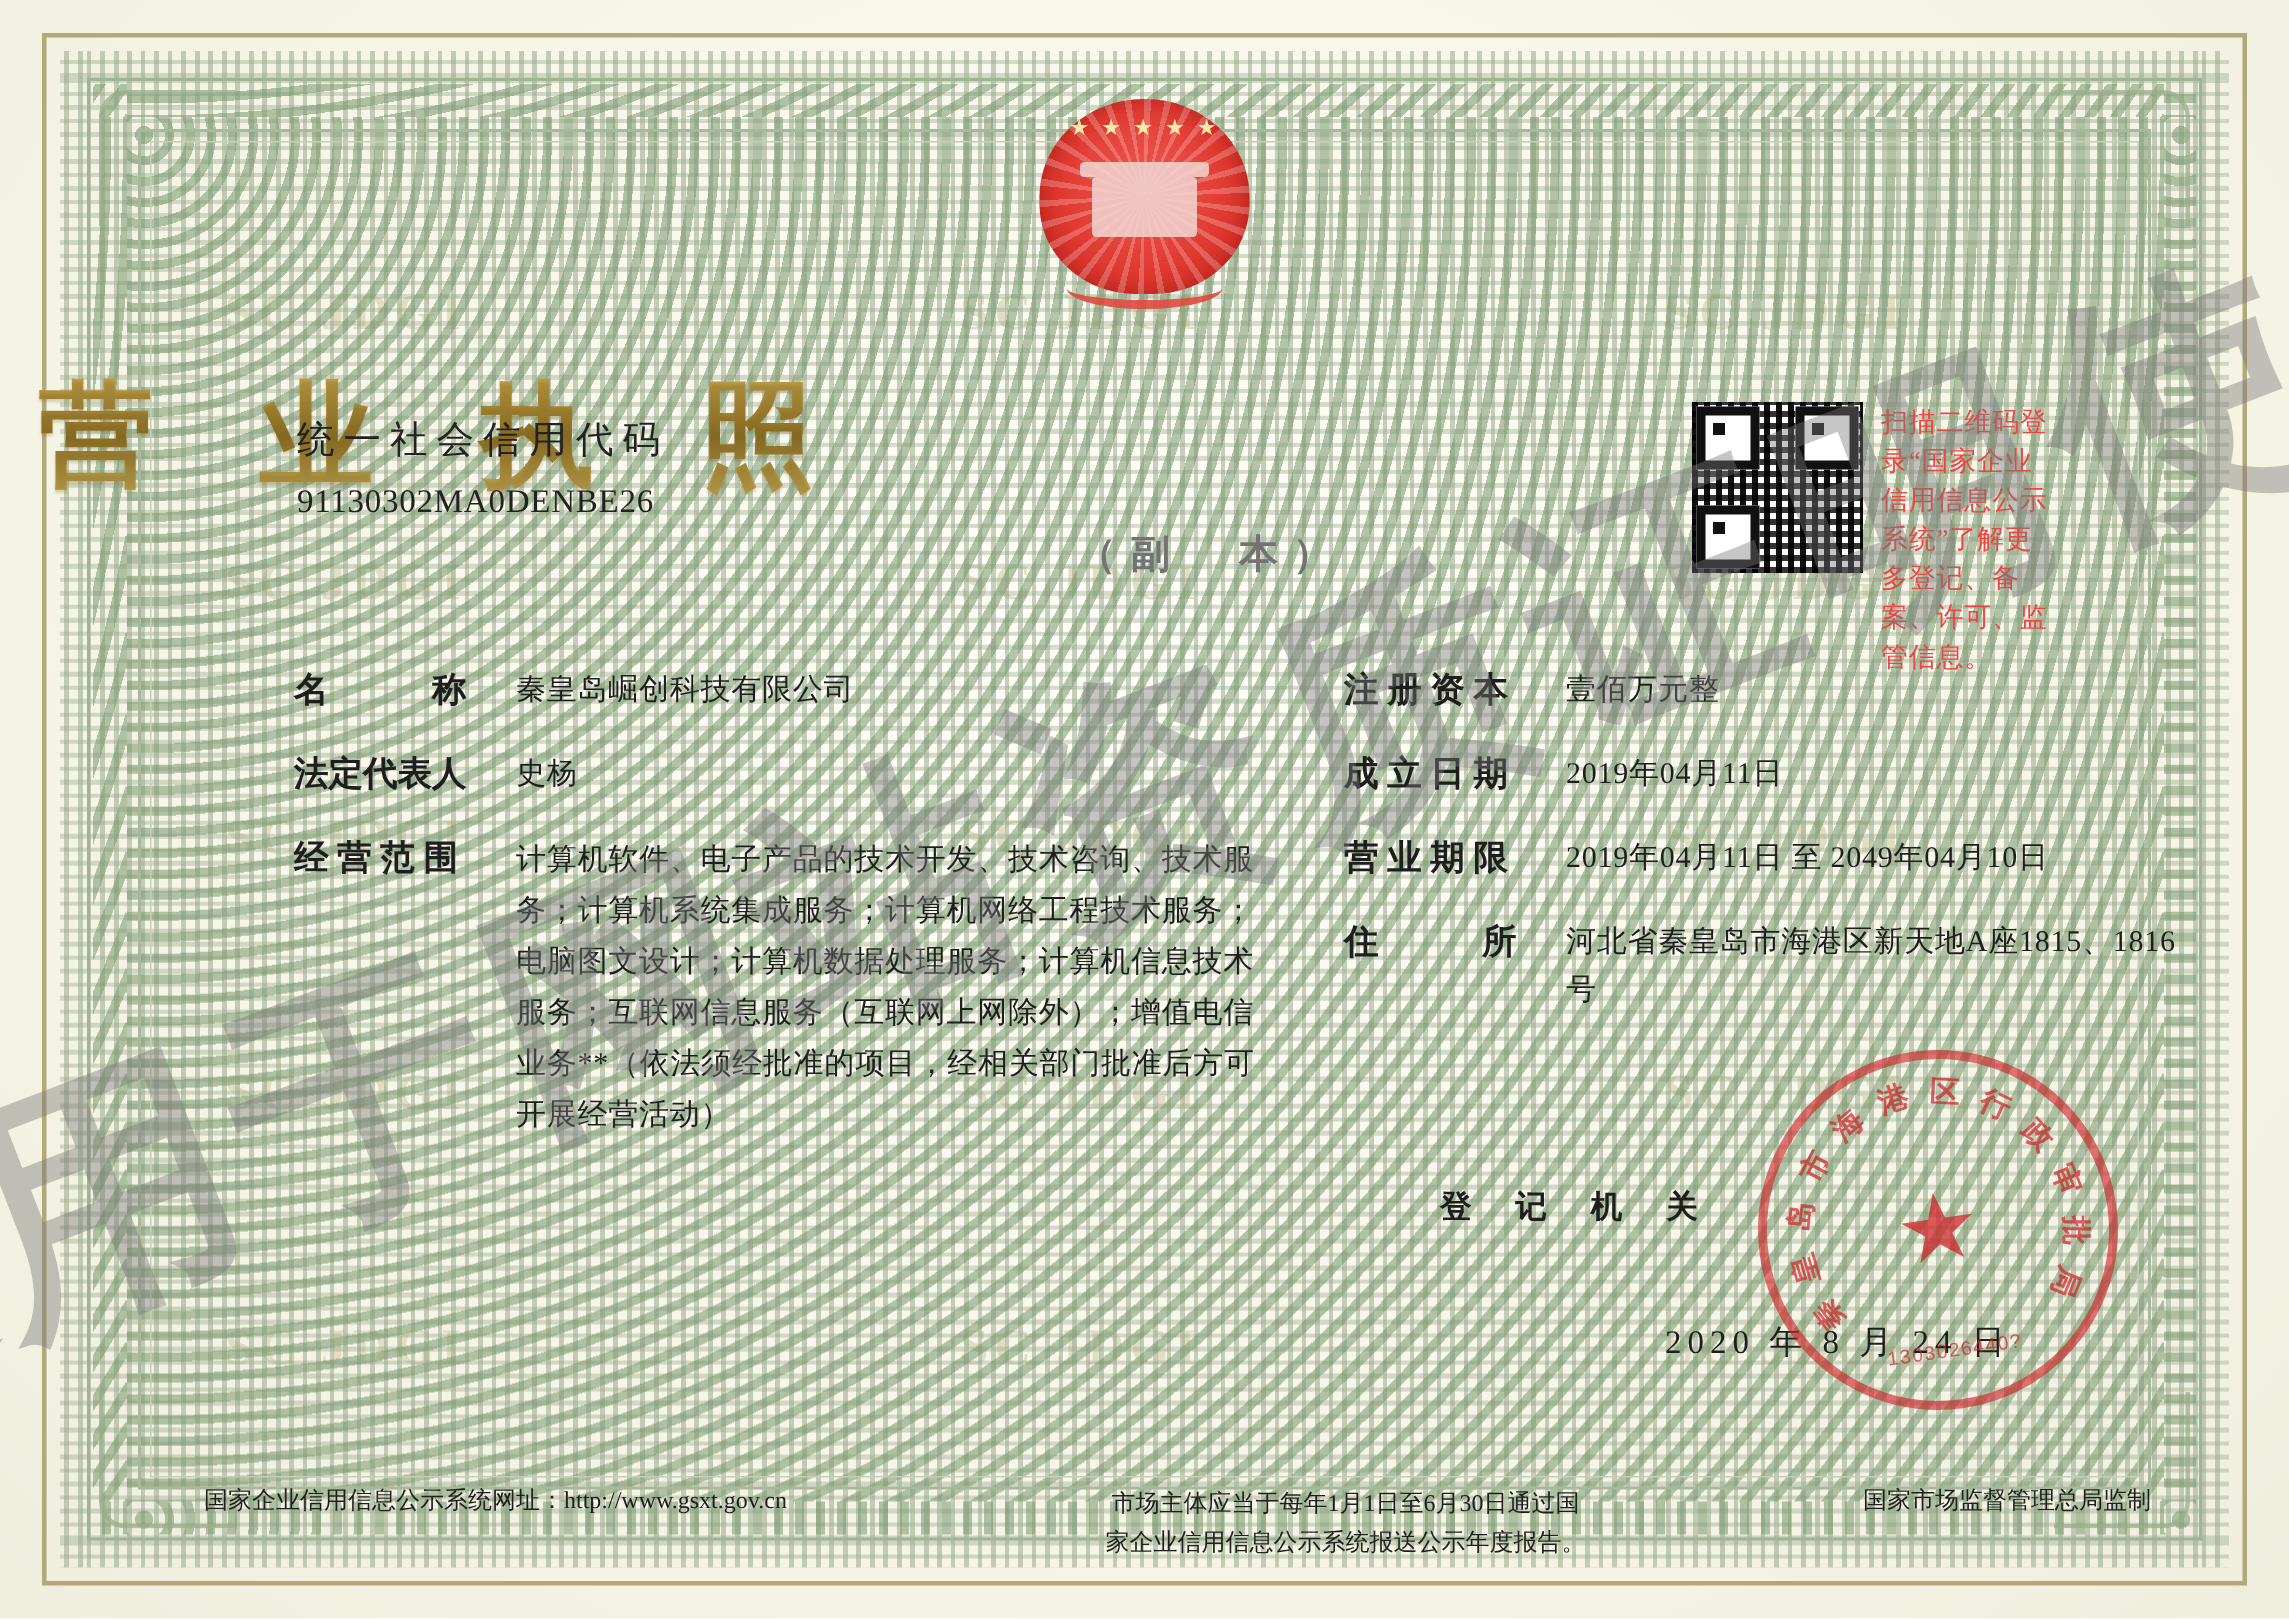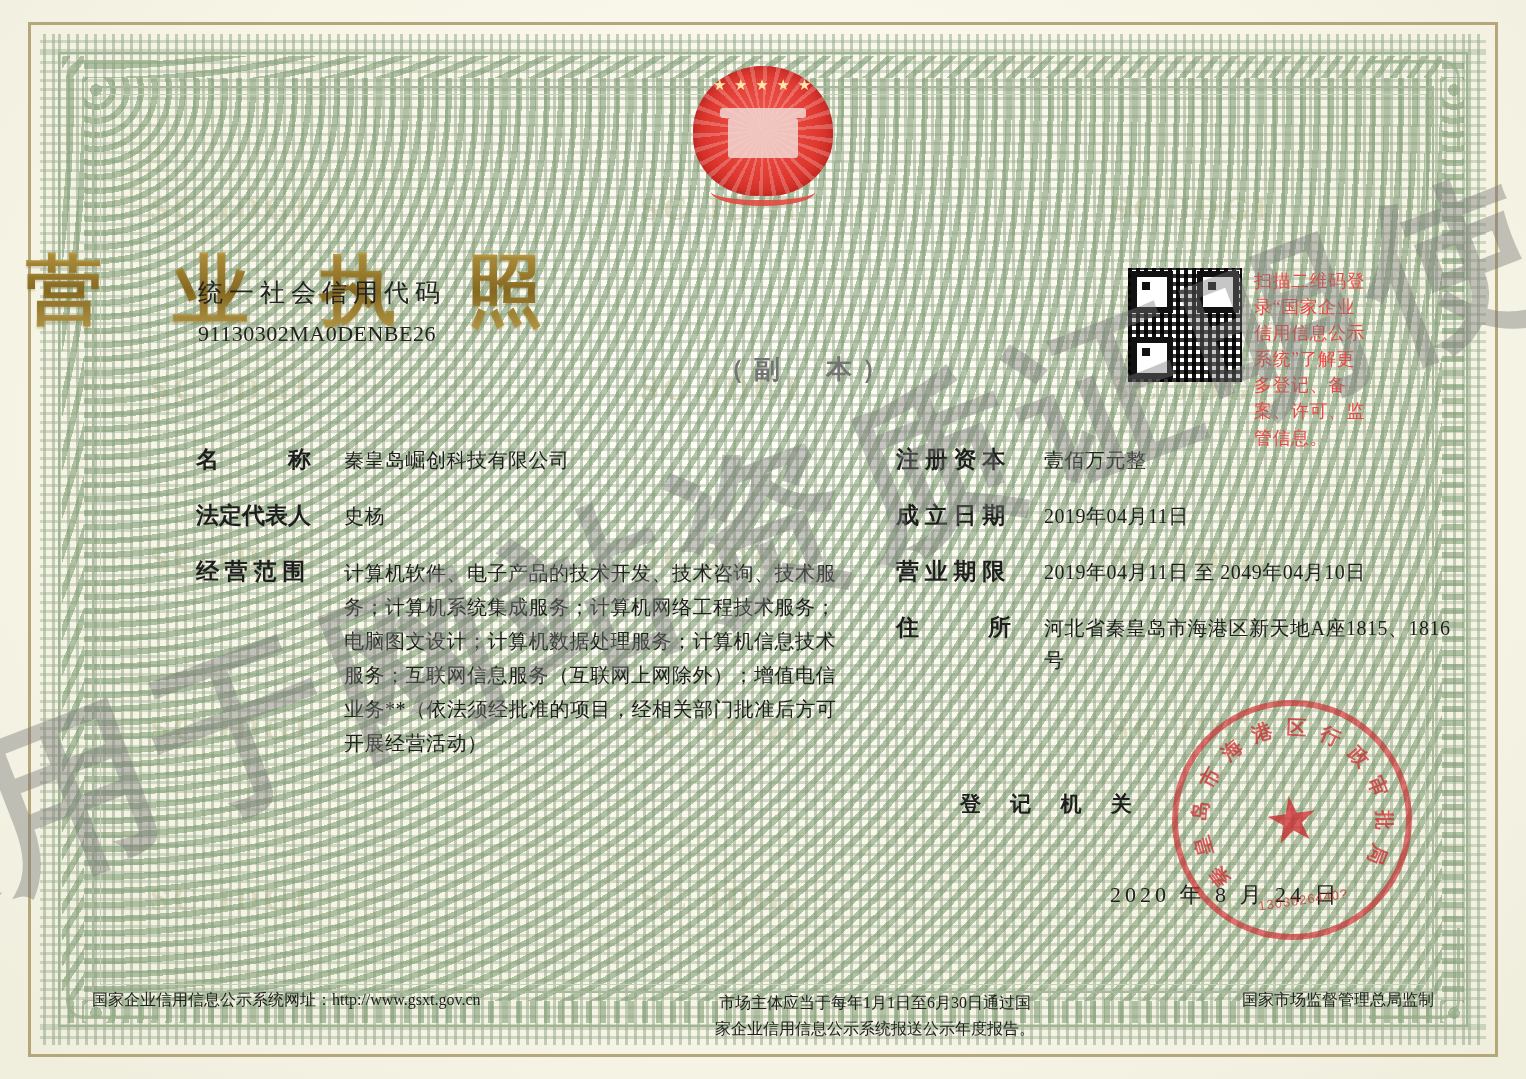--- a/index.html
+++ b/index.html
@@ -391,21 +391,21 @@
     position: absolute;
     left: 92px; right: 92px;
     top: 990px;
     display: flex;
     justify-content: space-between;
     align-items: flex-start;
     font-family: "Liberation Serif", serif;
     font-size: 16px;
     color: #1e1e1e;
   }
-  .footer .f-left { width: 480px; }
+  .footer .f-left { width: 480px; margin-left: 44px; }
   .footer .f-center { width: 420px; text-align: center; line-height: 1.6; padding-left: 24px; }
   .footer .f-right { width: 280px; text-align: right; }
 </style>
 </head>
 <body>
 
 <div id="certificate">
 
   <div class="paper-tint"></div>
 

